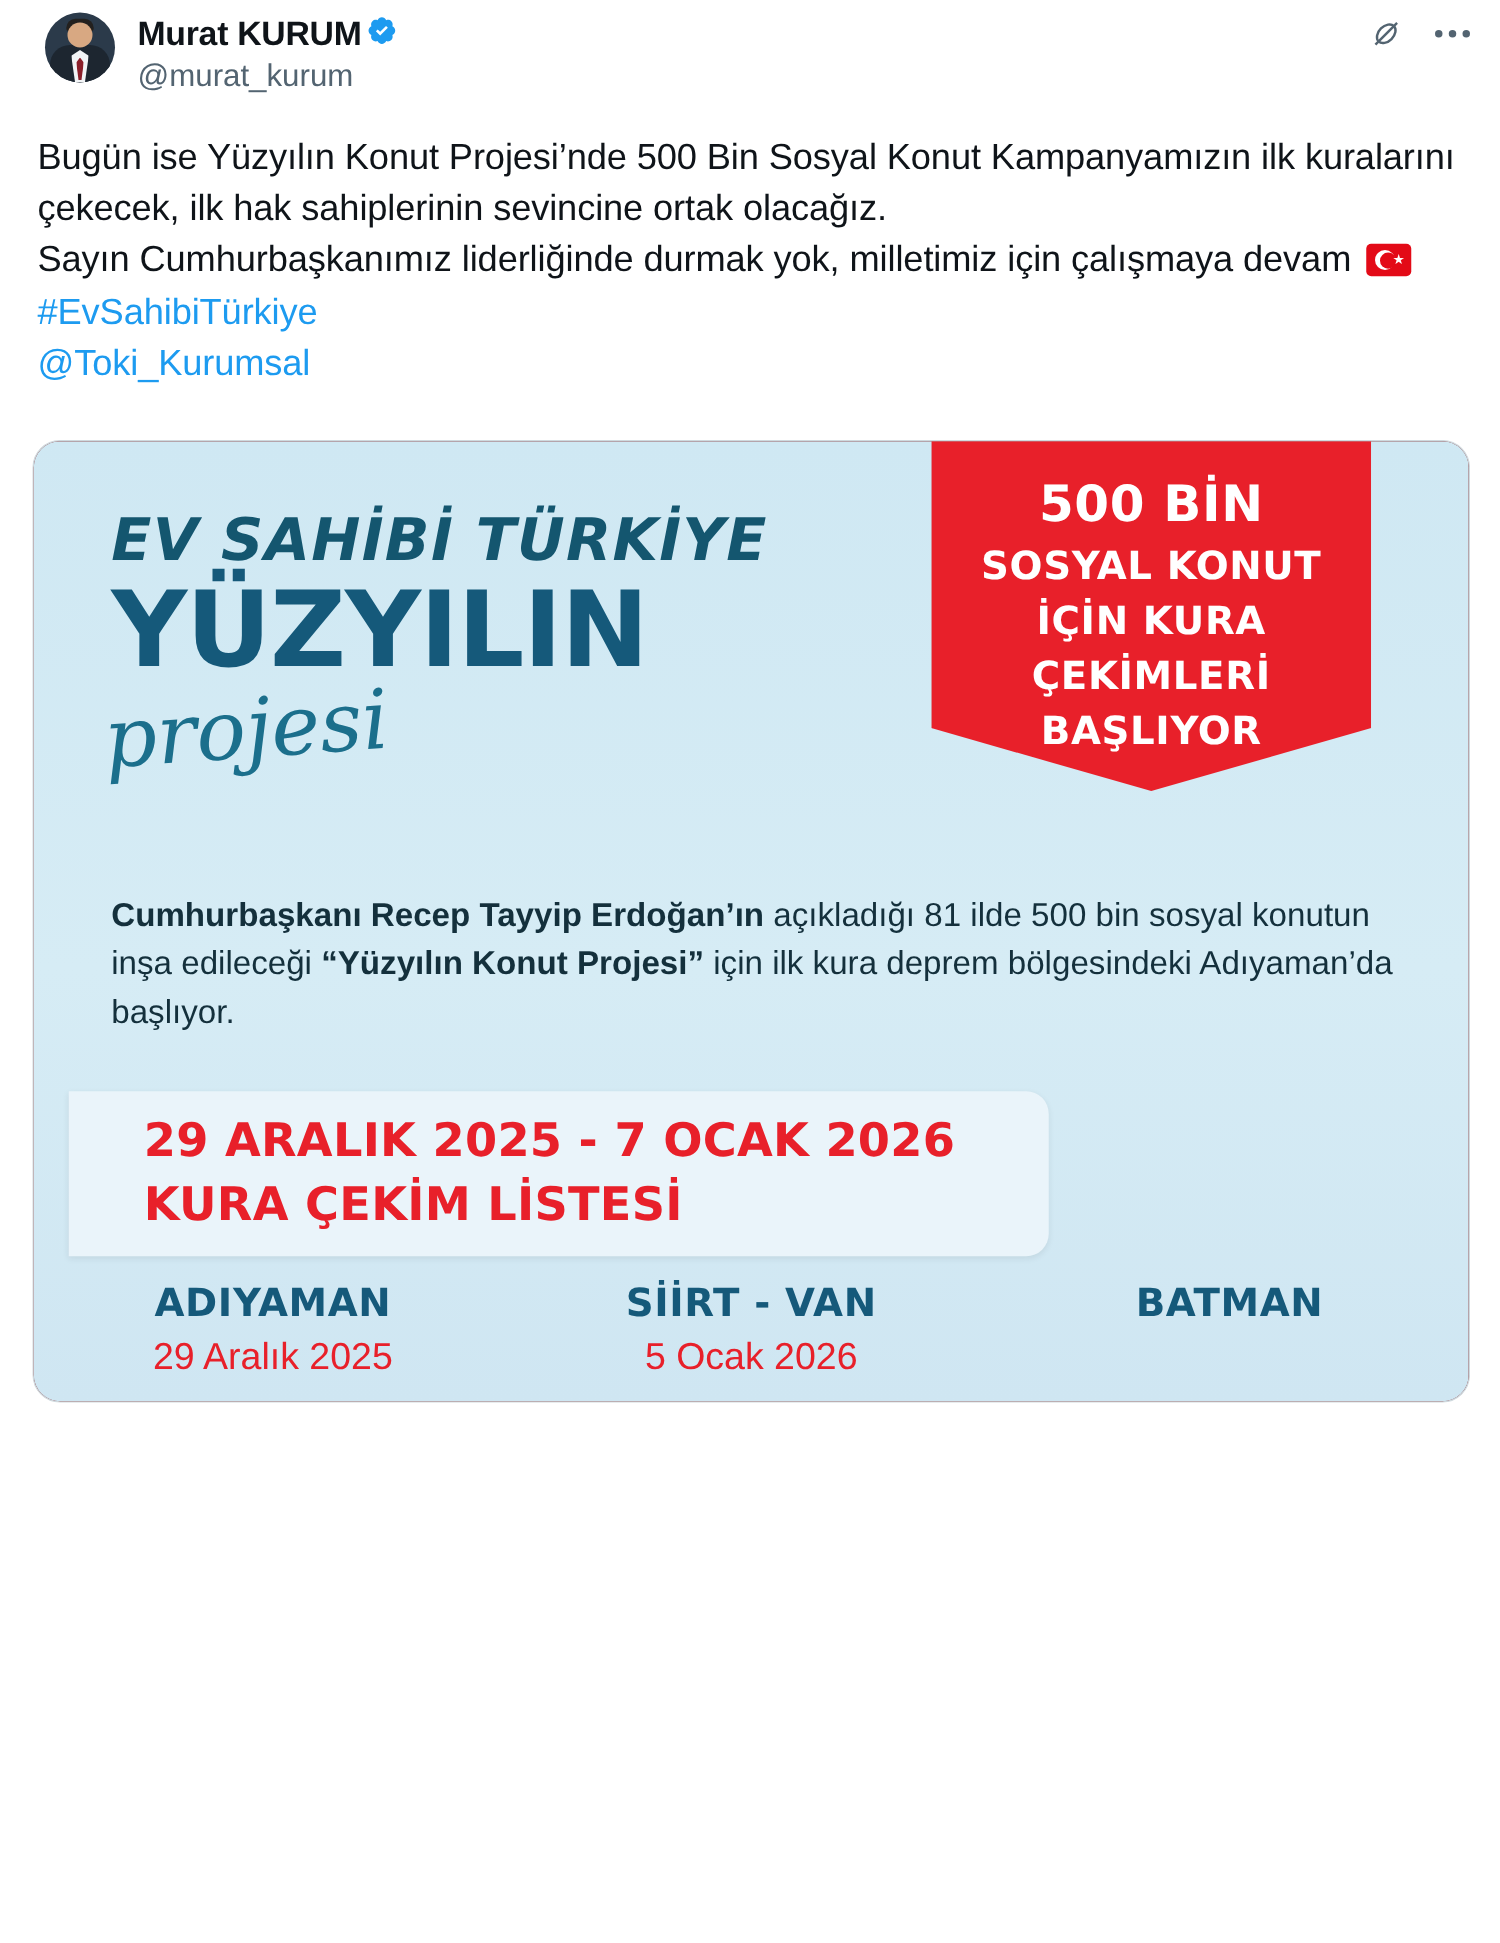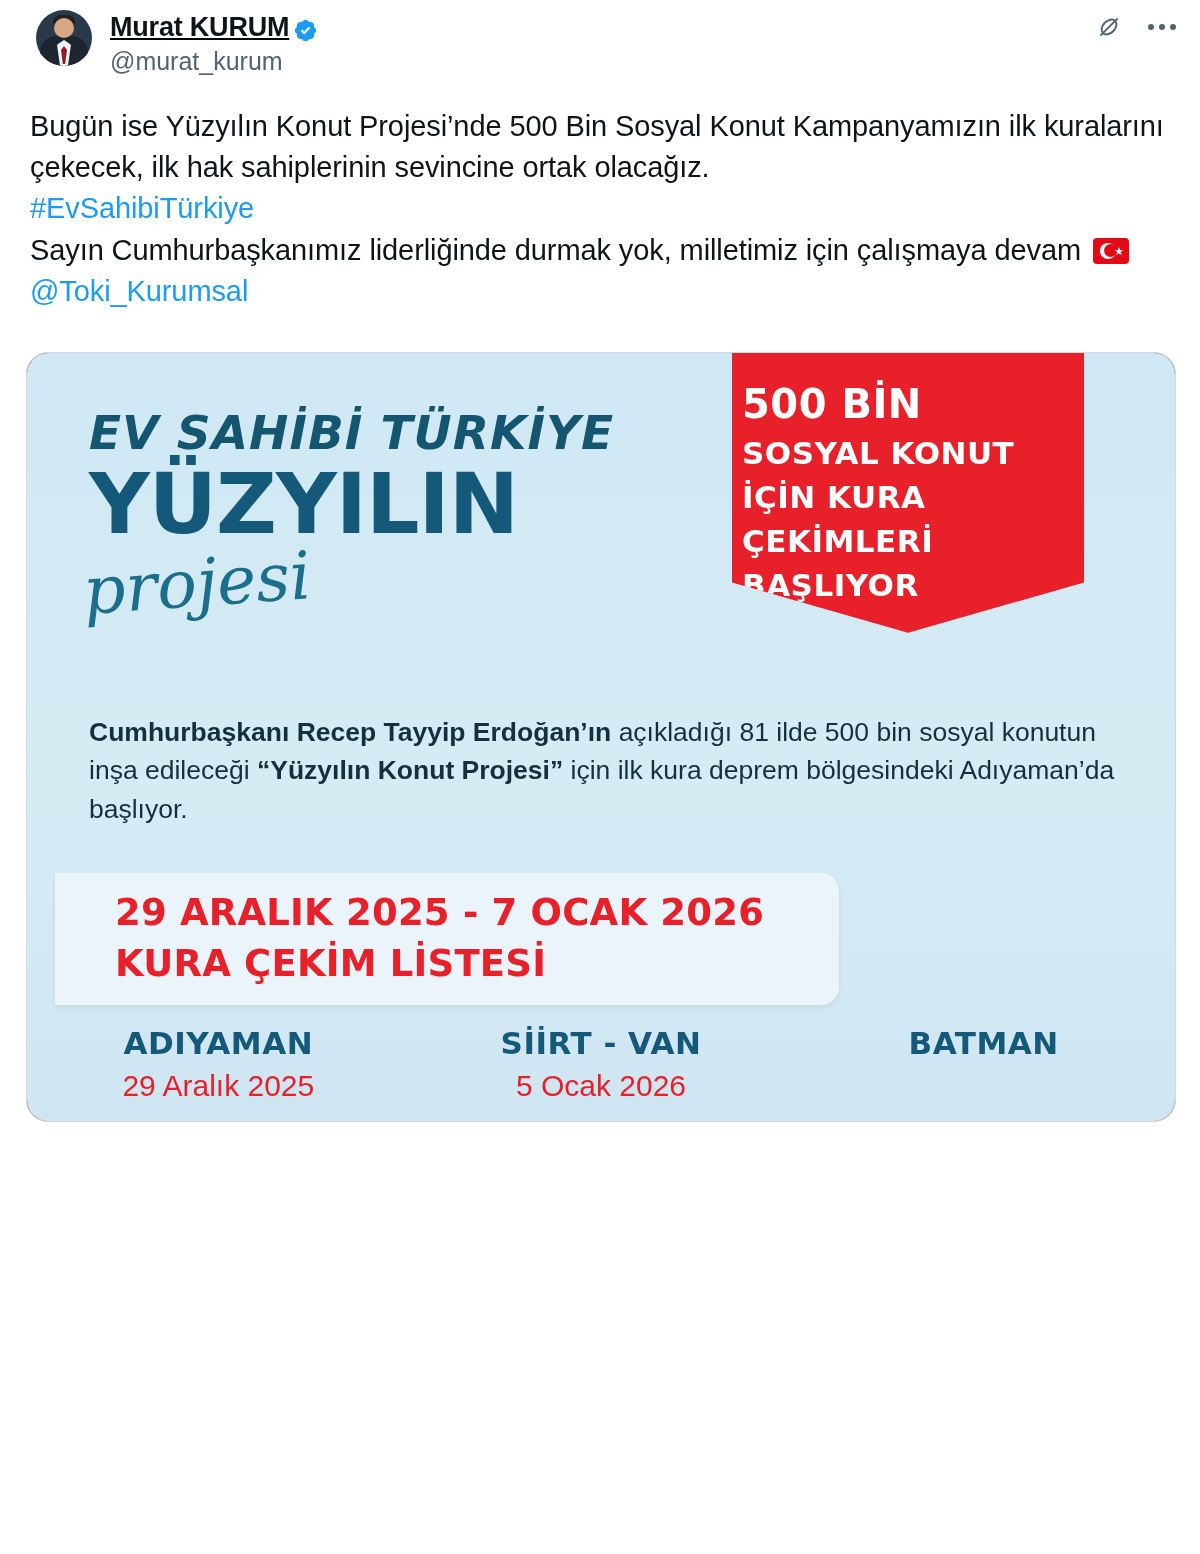--- a/index.html
+++ b/index.html
@@ -70,23 +70,22 @@
     width: 6px; height: 18px;
     background: #8b1f2a;
     clip-path: polygon(50% 0, 100% 22%, 70% 100%, 30% 100%, 0 22%);
   }
   .name-block {
     margin-left: 18px;
     padding-top: 2px;
   }
   .name-row {
     display: flex;
-    align-items: flex-end;
+    align-items: flex-start;
     gap: 4px;
-    text-decoration: underline;
   }
   .display-name {
     font-size: 27px;
     font-weight: bold;
     color: #0f1419;
     letter-spacing: -0.2px;
   }
   .verified {
     width: 25px; height: 25px;
     flex: 0 0 25px;
@@ -224,24 +223,25 @@
     font-size: 66px;
     color: #1b6f8c;
     line-height: 1;
     margin-left: -6px;
     transform: translateY(6px) rotate(-4deg);
   }
 
   
   .badge {
     position: absolute;
-    right: 91px; top: 0;
+    right: 78px; top: 0;
     width: 352px;
     background: #e8202a;
     padding: 28px 10px 26px;
+    text-align: center;
     color: #fff;
     clip-path: polygon(0 0, 100% 0, 100% 82%, 50% 100%, 0 82%);
     box-shadow: -6px 0 12px rgba(0,0,0,0.08);
   }
   .badge .b1 {
     font-family: "DejaVu Sans", sans-serif;
     font-weight: bold;
     font-size: 40px;
     letter-spacing: 0.5px;
   }
@@ -346,24 +346,24 @@
         <span></span>
           <span></span>
           <span></span>
       </div>
     </div>
   </div>
 
   <div class="tweet-body">
     <p>Bugün ise Yüzyılın Konut Projesi’nde 500 Bin Sosyal Konut Kampanyamızın ilk kuralarını çekecek, ilk hak sahiplerinin sevincine ortak olacağız.</p>
     <p>
-      <span class="link">#EvSahibiTürkiye</span>
+      <span>Sayın Cumhurbaşkanımız liderliğinde durmak yok, milletimiz için çalışmaya devam </span><span class="flag"><span class="cres"></span><span class="cres2"></span><span class="star">★</span></span>
     </p>
     <p>
-      <span>Sayın Cumhurbaşkanımız liderliğinde durmak yok, milletimiz için çalışmaya devam </span><span class="flag"><span class="cres"></span><span class="cres2"></span><span class="star">★</span></span>
+      <span class="link">#EvSahibiTürkiye</span>
     </p>
     <p>
       <span class="link">@Toki_Kurumsal</span>
     </p>
   </div>
 
   <div class="media-card">
     <div class="poster">
 
       <div class="poster-head">

